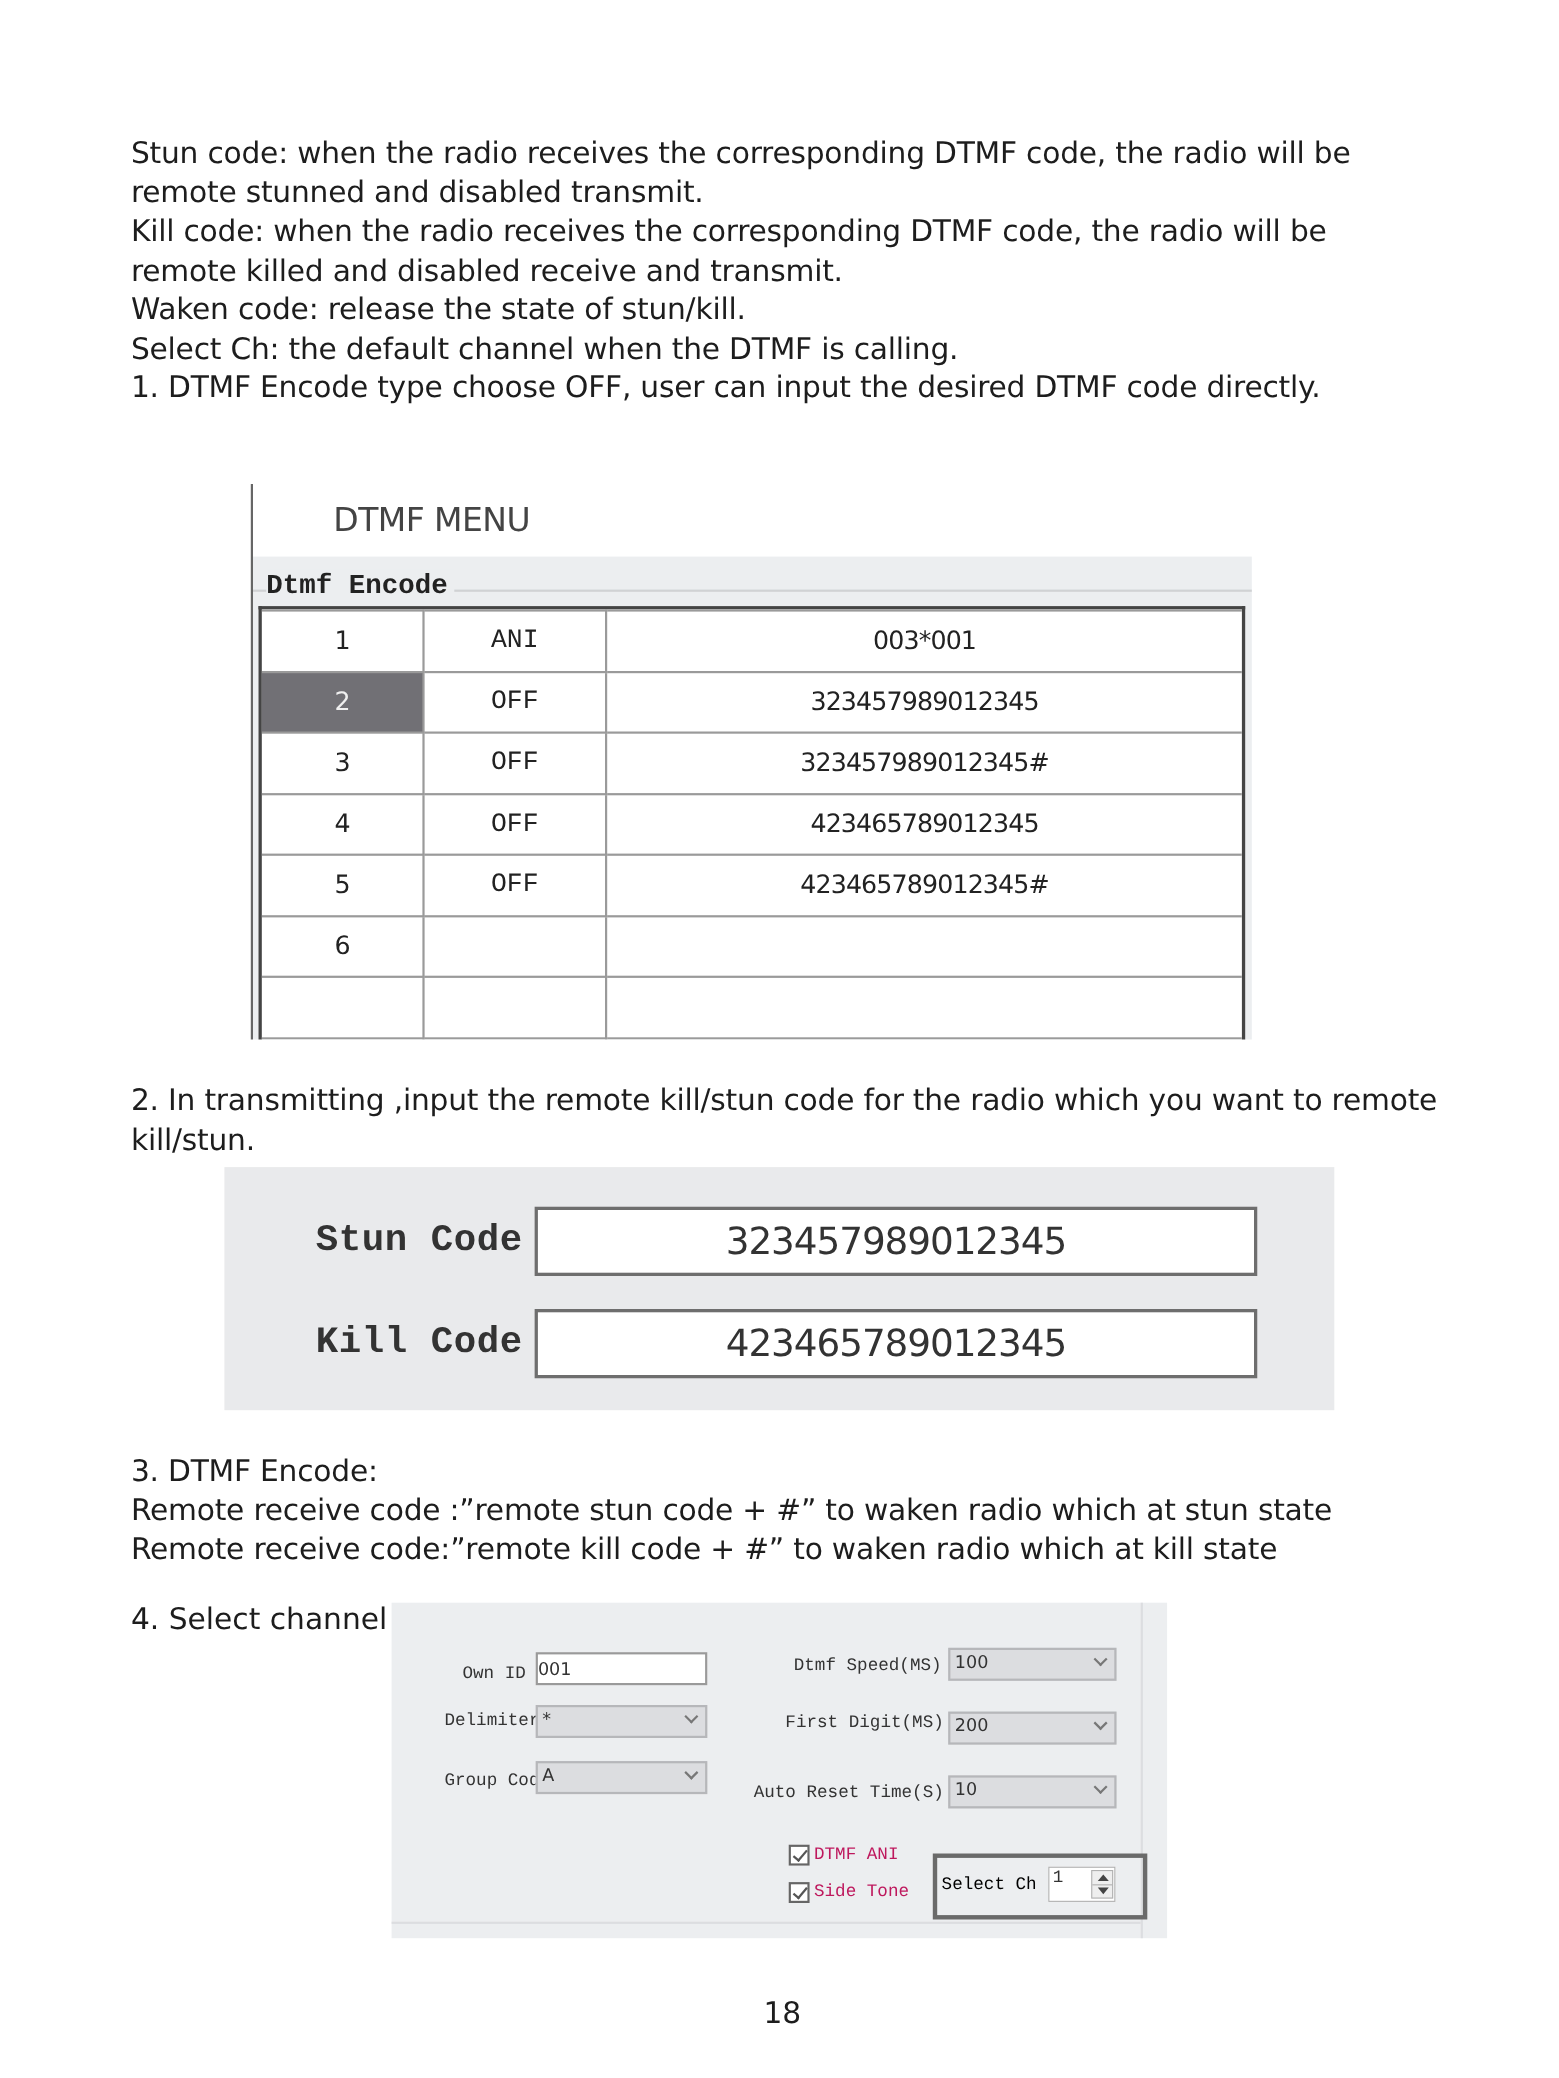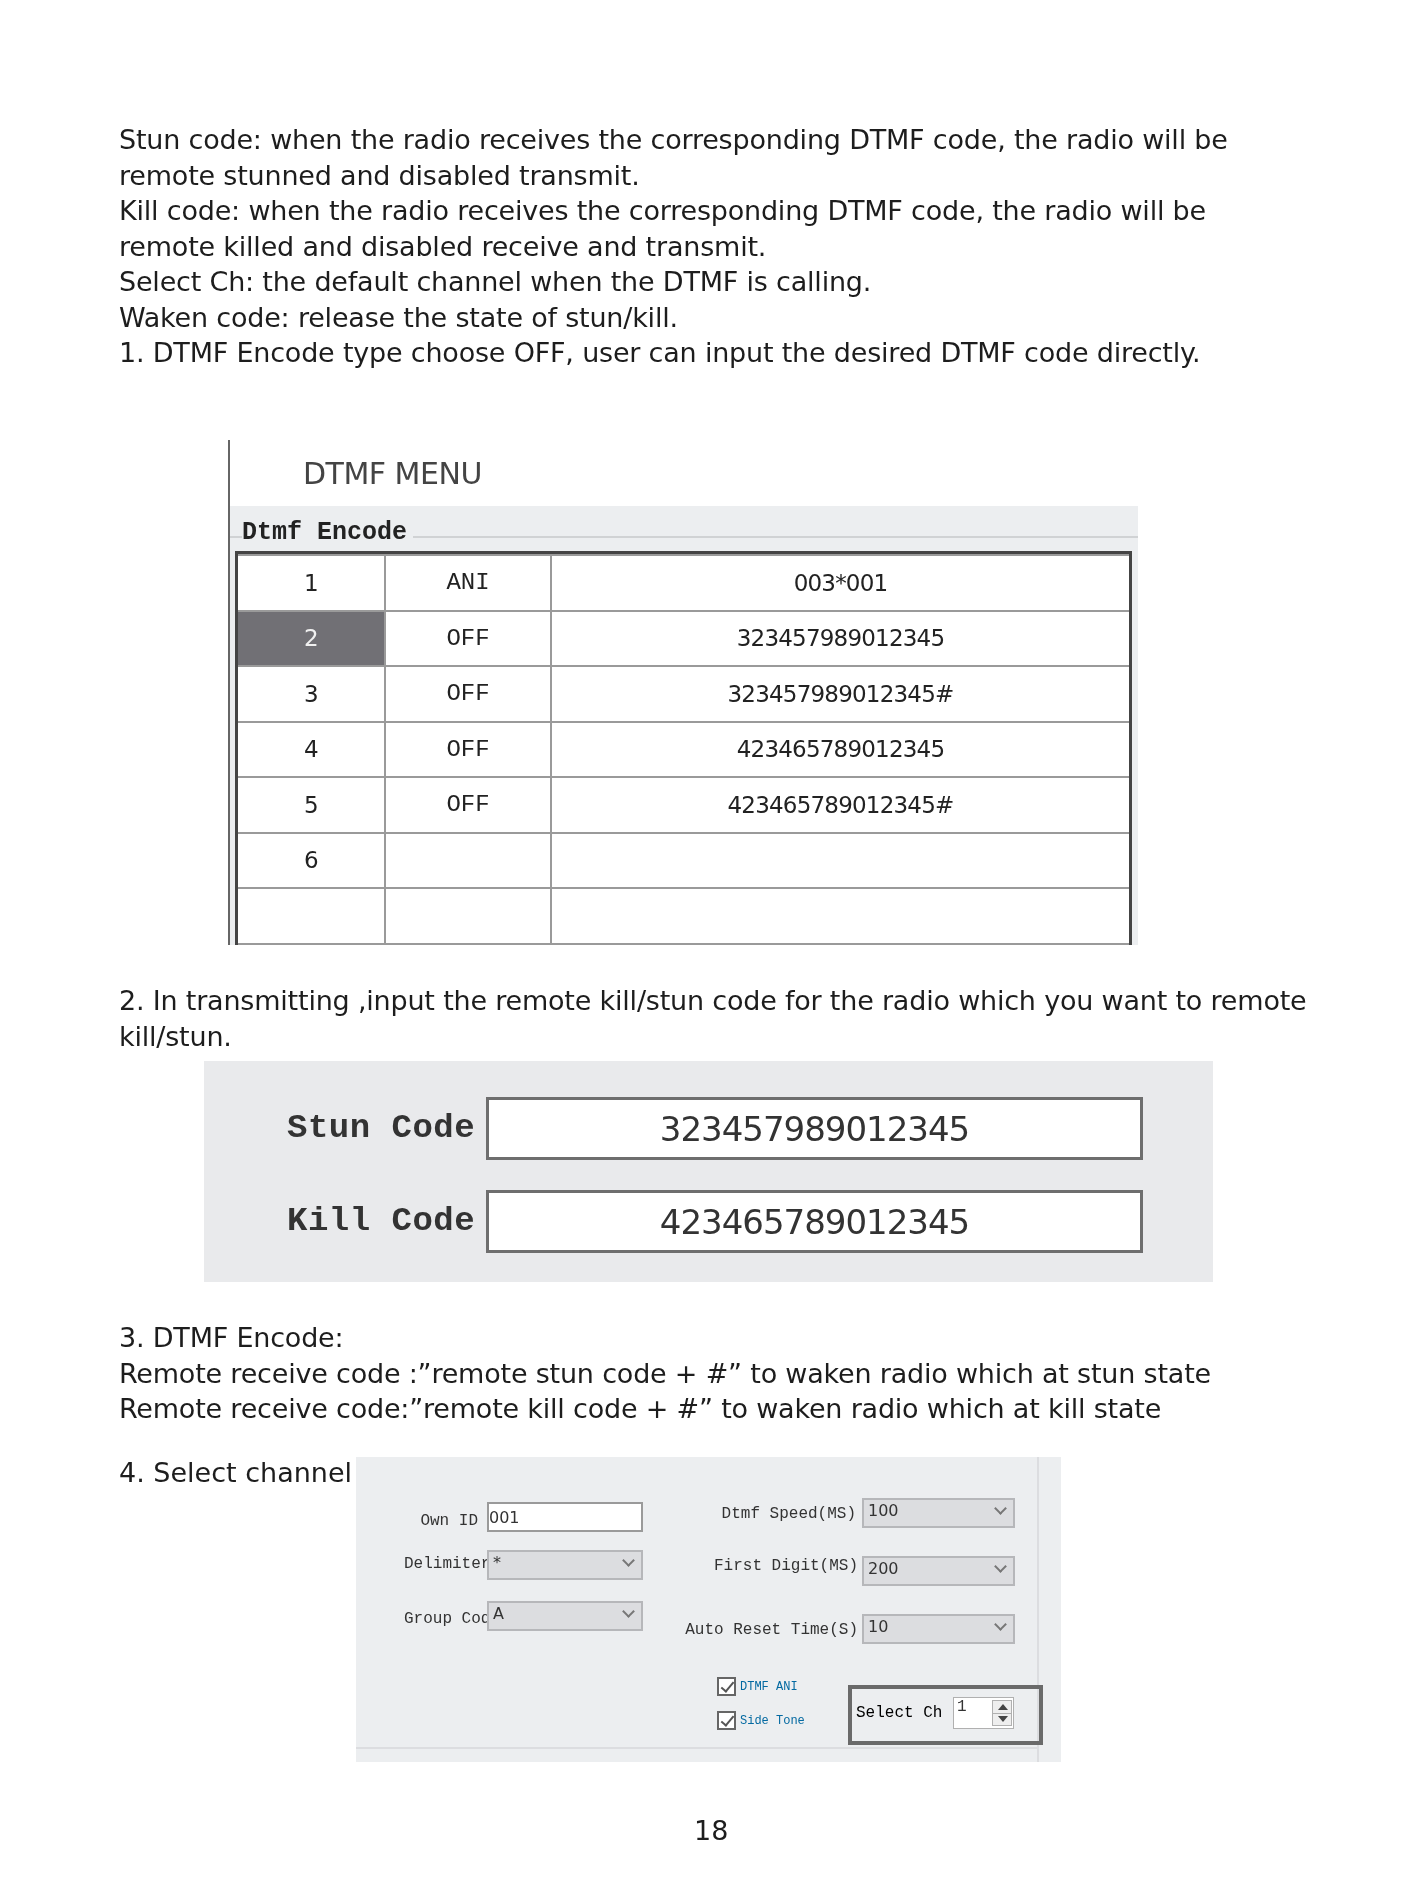--- a/index.html
+++ b/index.html
@@ -41,21 +41,21 @@
 
     
     .selpanel { position: absolute; left: 356px; top: 1457px; width: 705px; height: 305px; background: #eceef0; }
     .selpanel .rline { position: absolute; left: 681px; top: 0; width: 2px; height: 305px; background: #dcdde0; }
     .selpanel .hline { position: absolute; left: 0; top: 290px; width: 681px; height: 2px; background: #dcdde0; }
     .sp-label { position: absolute; font-size: 16px; color: #333; white-space: nowrap; text-align: right; padding-left: 48px; }
     .sp-input { position: absolute; height: 30px; background: #fff; border: 2px solid #9a9a9a; font-size: 16px; color: #333; display: flex; align-items: center; justify-content: flex-start; }
     .sp-select { position: absolute; height: 30px; background: #dcdde0; border: 2px solid #b6b7ba; font-size: 16px; color: #333; padding-left: 3px; }
     .sp-select .val { position: absolute; left: 4px; top: 1px; }
     .sp-select .chev { position: absolute; right: 8px; top: 4px; width: 9px; height: 9px; border-right: 2px solid #777; border-bottom: 2px solid #777; transform: rotate(45deg); }
-    .sp-check { position: absolute; display: flex; align-items: center; gap: 4px; font-size: 12px; color: #0369a1; }
+    .sp-check { position: absolute; display: flex; align-items: flex-start; gap: 4px; font-size: 16px; color: #be185d; }
     .sp-check .box { width: 19px; height: 19px; border: 2px solid #666; background: #fff; position: relative; }
     .sp-check .box::after { content: ""; position: absolute; left: 5px; top: 0px; width: 5px; height: 11px; border-right: 2px solid #555; border-bottom: 2px solid #555; transform: rotate(40deg); }
     .selch-box { position: absolute; left: 492px; top: 228px; width: 195px; height: 60px; border: 4px solid #6a6a6a; }
     .selch-box .lbl { position: absolute; left: 4px; top: 15px; font-size: 16px; color: #000000; }
     .spin { position: absolute; left: 101px; top: 8px; width: 61px; height: 32px; background: #fff; border: 1px solid #b0b0b0; }
     .spin .val { position: absolute; left: 3px; top: 0px; font-size: 16px; color: #333; }
     .spin .btns { position: absolute; right: 1px; top: 2px; width: 20px; height: 26px; border: 1px solid #b0b0b0; background: #eee; }
     .spin .up, .spin .down { position: absolute; left: 5px; width: 0; height: 0; border-left: 5px solid transparent; border-right: 5px solid transparent; }
     .spin .up { top: 3px; border-bottom: 6px solid #444; }
     .spin .down { top: 15px; border-top: 6px solid #444; }
@@ -64,22 +64,22 @@
     .page-number { position: absolute; left: 694px; top: 1815px; font-size: 27px; color: #1d1d1d; }
   </style>
 </head>
 <body>
 
 <div class="prose intro">
   <p>Stun code: when the radio receives the corresponding DTMF code, the radio will be</p>
   <p>remote stunned and disabled transmit.</p>
   <p>Kill code: when the radio receives the corresponding DTMF code, the radio will be</p>
   <p>remote killed and disabled receive and transmit.</p>
+  <p>Waken code: release the state of stun/kill.</p>
   <p>Select Ch: the default channel when the DTMF is calling.</p>
-  <p>Waken code: release the state of stun/kill.</p>
   <p>1. DTMF Encode type choose OFF, user can input the desired DTMF code directly.</p>
 </div>
 
 <div class="dtmf-shot">
   <div class="vline"></div>
   <div class="menu-title">DTMF MENU</div>
   <div class="group-band"></div>
   <div class="group-line"></div>
   <div class="group-label mono">Dtmf Encode</div>
   <div class="dtmf-table">

